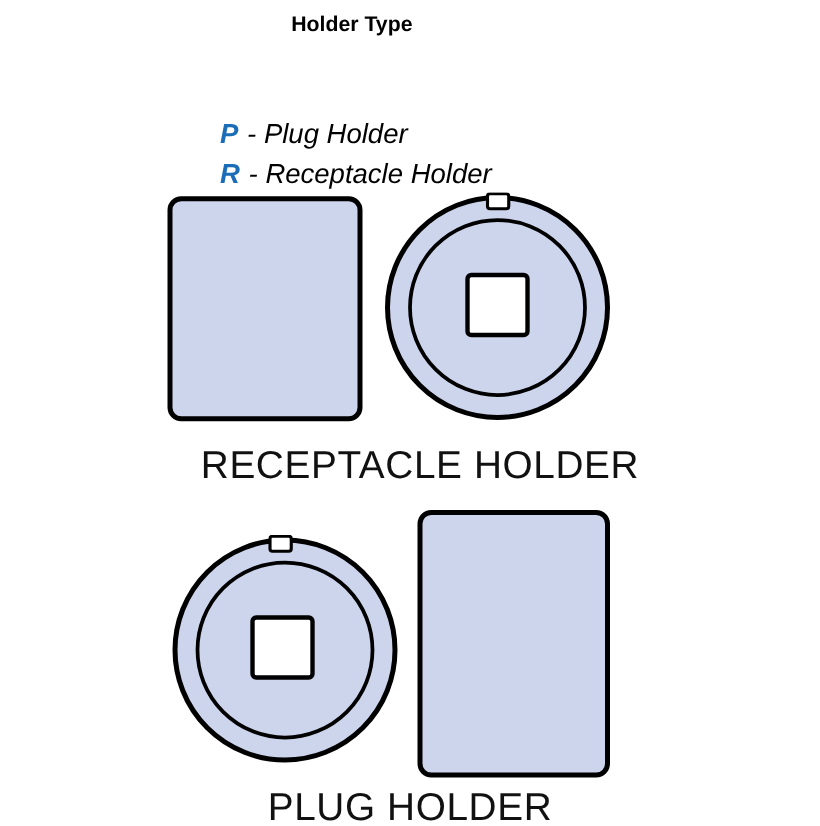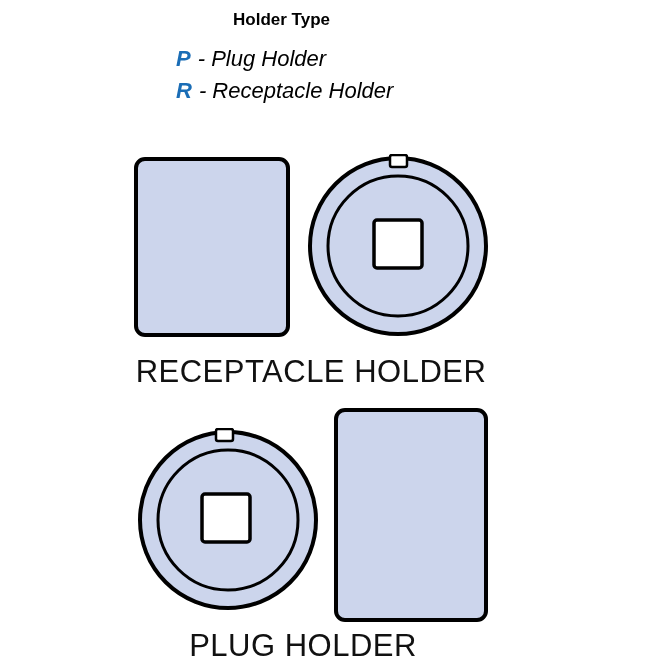--- a/index.html
+++ b/index.html
@@ -15,33 +15,35 @@
   .legend-title {
     font-weight: bold;
     font-size: 17px;
     color: #000000;
   }
   .legend-entry {
     font-style: italic;
     font-size: 22px;
     color: #000000;
     white-space: nowrap;
+    margin-top: 48px;
   }
   .legend-code {
     font-weight: bold;
     font-style: italic;
     color: var(--accent-blue, #1a6db6);
     margin-right: 7px;
   }
   .caption {
     font-size: 31px;
     color: #111111;
     letter-spacing: 0.5px;
     text-align: center;
     white-space: nowrap;
+    margin-left: 25px;
   }
   .shape-fill {
     fill: var(--shape-fill, #ccd5ec);
     stroke: var(--shape-stroke, #000000);
   }
   .shape-hole {
     fill: #ffffff;
     stroke: var(--shape-stroke, #000000);
   }
   .ring-line {

